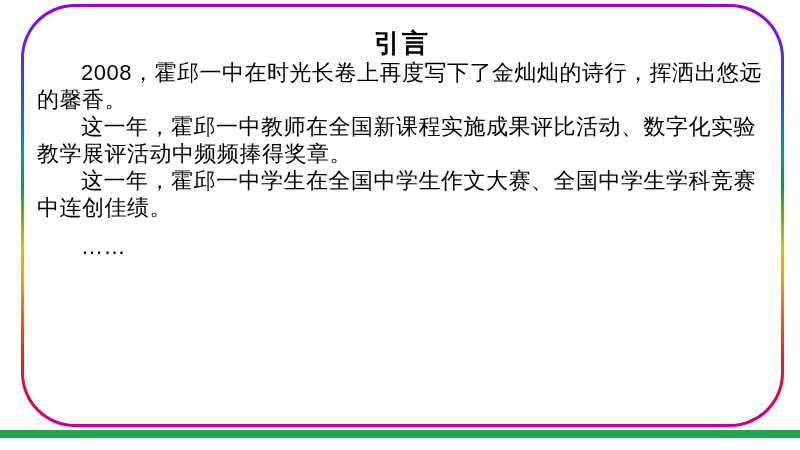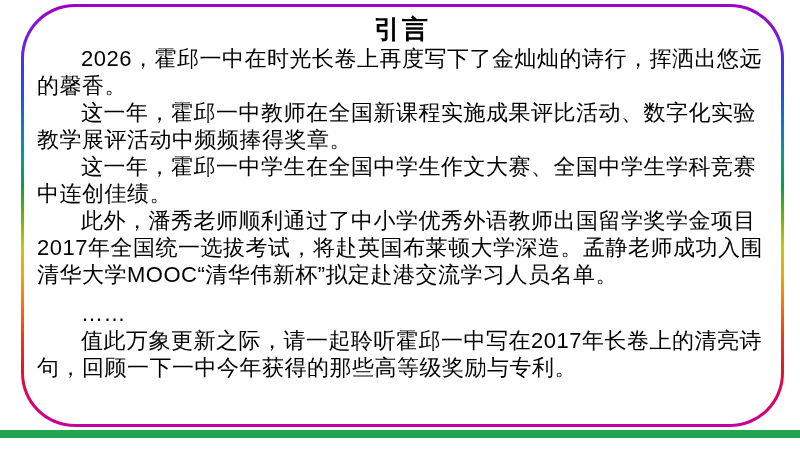--- a/index.html
+++ b/index.html
@@ -30,21 +30,21 @@
     left: 3px;
     top: 3px;
     right: 3px;
     bottom: 3px;
     border-radius: 51px;
     background: #ffffff;
   }
   .content {
     position: absolute;
     left: 13px;
-    top: 6px;
+    top: 20px;
     right: 14px;
     color: #000000;
   }
   .slide-title {
     margin: 0;
     text-align: center;
     font-size: 26px;
     line-height: 32px;
     font-weight: bold;
     letter-spacing: 2px;
@@ -70,24 +70,22 @@
   }
 </style>
 </head>
 <body style="background: rgb(255, 255, 255);">
 
 <div class="frame" style="background: linear-gradient(rgb(160, 0, 196), rgb(120, 24, 220), rgb(74, 48, 236), rgb(30, 80, 240), rgb(11, 120, 212), rgb(0, 160, 140), rgb(0, 160, 72), rgb(96, 184, 0), rgb(200, 200, 0), rgb(240, 168, 0), rgb(255, 112, 0), rgb(248, 56, 16), rgb(232, 20, 40), rgb(220, 0, 96), rgb(196, 0, 158));">
   <div class="frame-inner">
     <div class="content" style="color: rgb(0, 0, 0);">
       <h1 class="slide-title">引言</h1>
       <div class="body-text">
-        <p>2026，霍邱一中在时光长卷上再度写下了金灿灿的诗行，挥洒出悠远的馨香。</p>
+        <p>2008，霍邱一中在时光长卷上再度写下了金灿灿的诗行，挥洒出悠远的馨香。</p>
         <p>这一年，霍邱一中教师在全国新课程实施成果评比活动、数字化实验教学展评活动中频频捧得奖章。</p>
         <p>这一年，霍邱一中学生在全国中学生作文大赛、全国中学生学科竞赛中连创佳绩。</p>
-        <p>此外，潘秀老师顺利通过了中小学优秀外语教师出国留学奖学金项目2017年全国统一选拔考试，将赴英国布莱顿大学深造。孟静老师成功入围清华大学MOOC“清华伟新杯”拟定赴港交流学习人员名单。</p>
         <p class="gap">……</p>
-        <p>值此万象更新之际，请一起聆听霍邱一中写在2017年长卷上的清亮诗句，回顾一下一中今年获得的那些高等级奖励与专利。</p>
       </div>
     </div>
   </div>
 </div>
 
 <div class="bottom-bar" style="background: rgb(35, 164, 81);"></div>
 
 </body></html>

